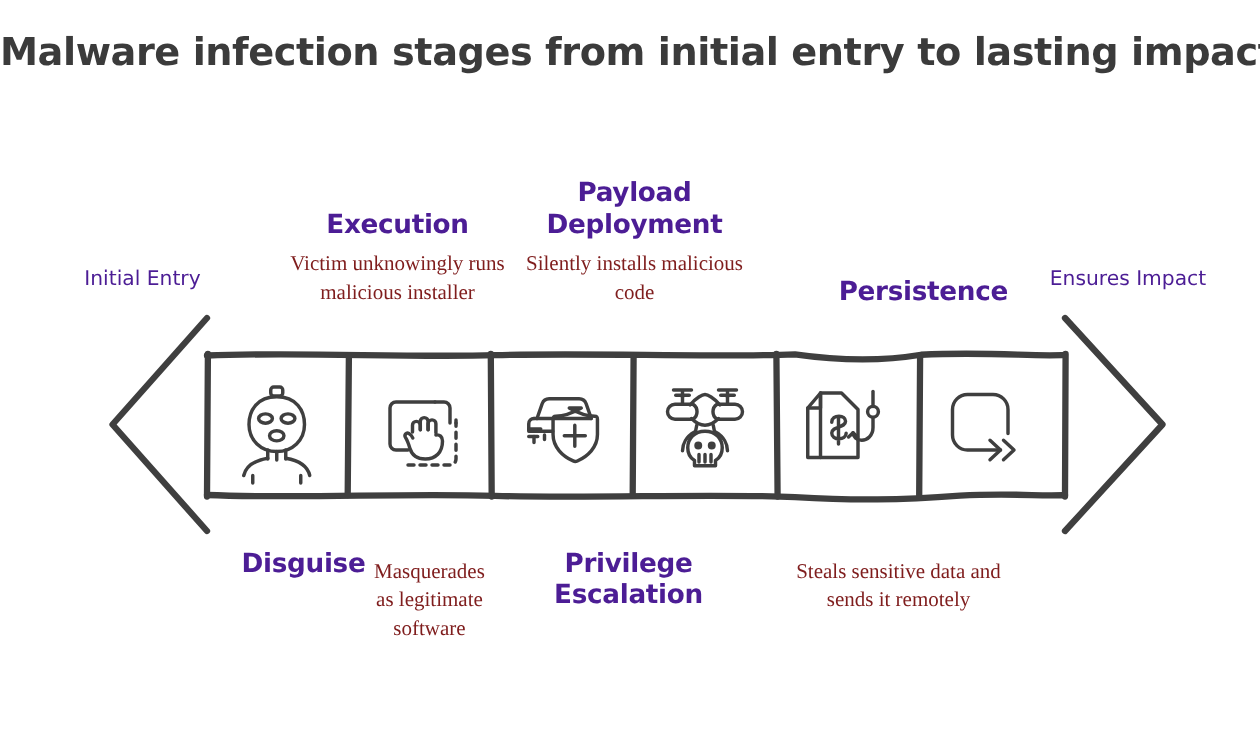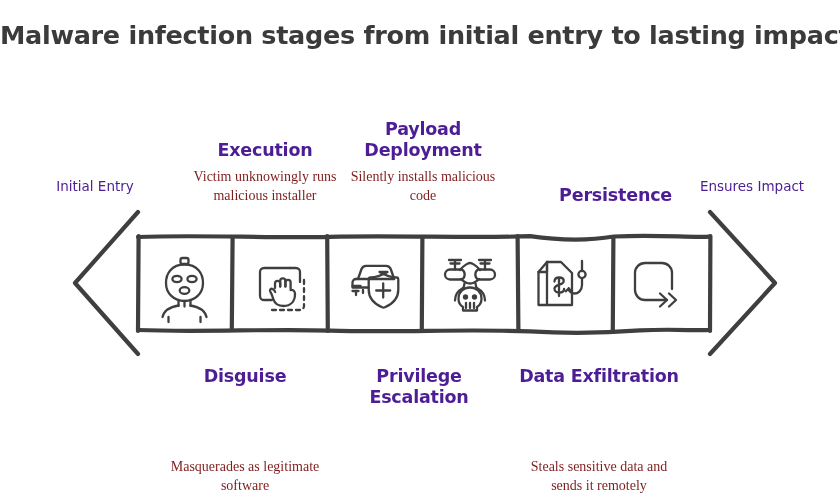--- a/index.html
+++ b/index.html
@@ -66,21 +66,21 @@
 
   
   .top-label {
     display: flex;
     flex-direction: column;
     justify-content: flex-end;
   }
   
   .bottom-label {
     display: flex;
-    flex-direction: column;
+    flex-direction: row;
     justify-content: space-between;
   }
 
   .endcap-label {
     position: absolute;
     text-align: center;
     font-family: "DejaVu Sans", sans-serif;
     font-size: 13.5px;
     color: #4c1d95;
     white-space: nowrap;
@@ -218,15 +218,14 @@
 <div class="stage-label bottom-label" style="left:161px; top:366px; width:168px; height:130px;">
   <div class="stage-title">Disguise</div>
   <div class="stage-desc">Masquerades as legitimate software</div>
 </div>
 
 <div class="stage-label bottom-label" style="left:336px; top:366px; width:166px; height:130px;">
   <div class="stage-title">Privilege Escalation</div>
 </div>
 
 <div class="stage-label bottom-label" style="left:516px; top:366px; width:166px; height:130px;">
-  <div class="stage-title">Data Exfiltration</div>
   <div class="stage-desc">Steals sensitive data and sends it remotely</div>
 </div>
 
 </body></html>

